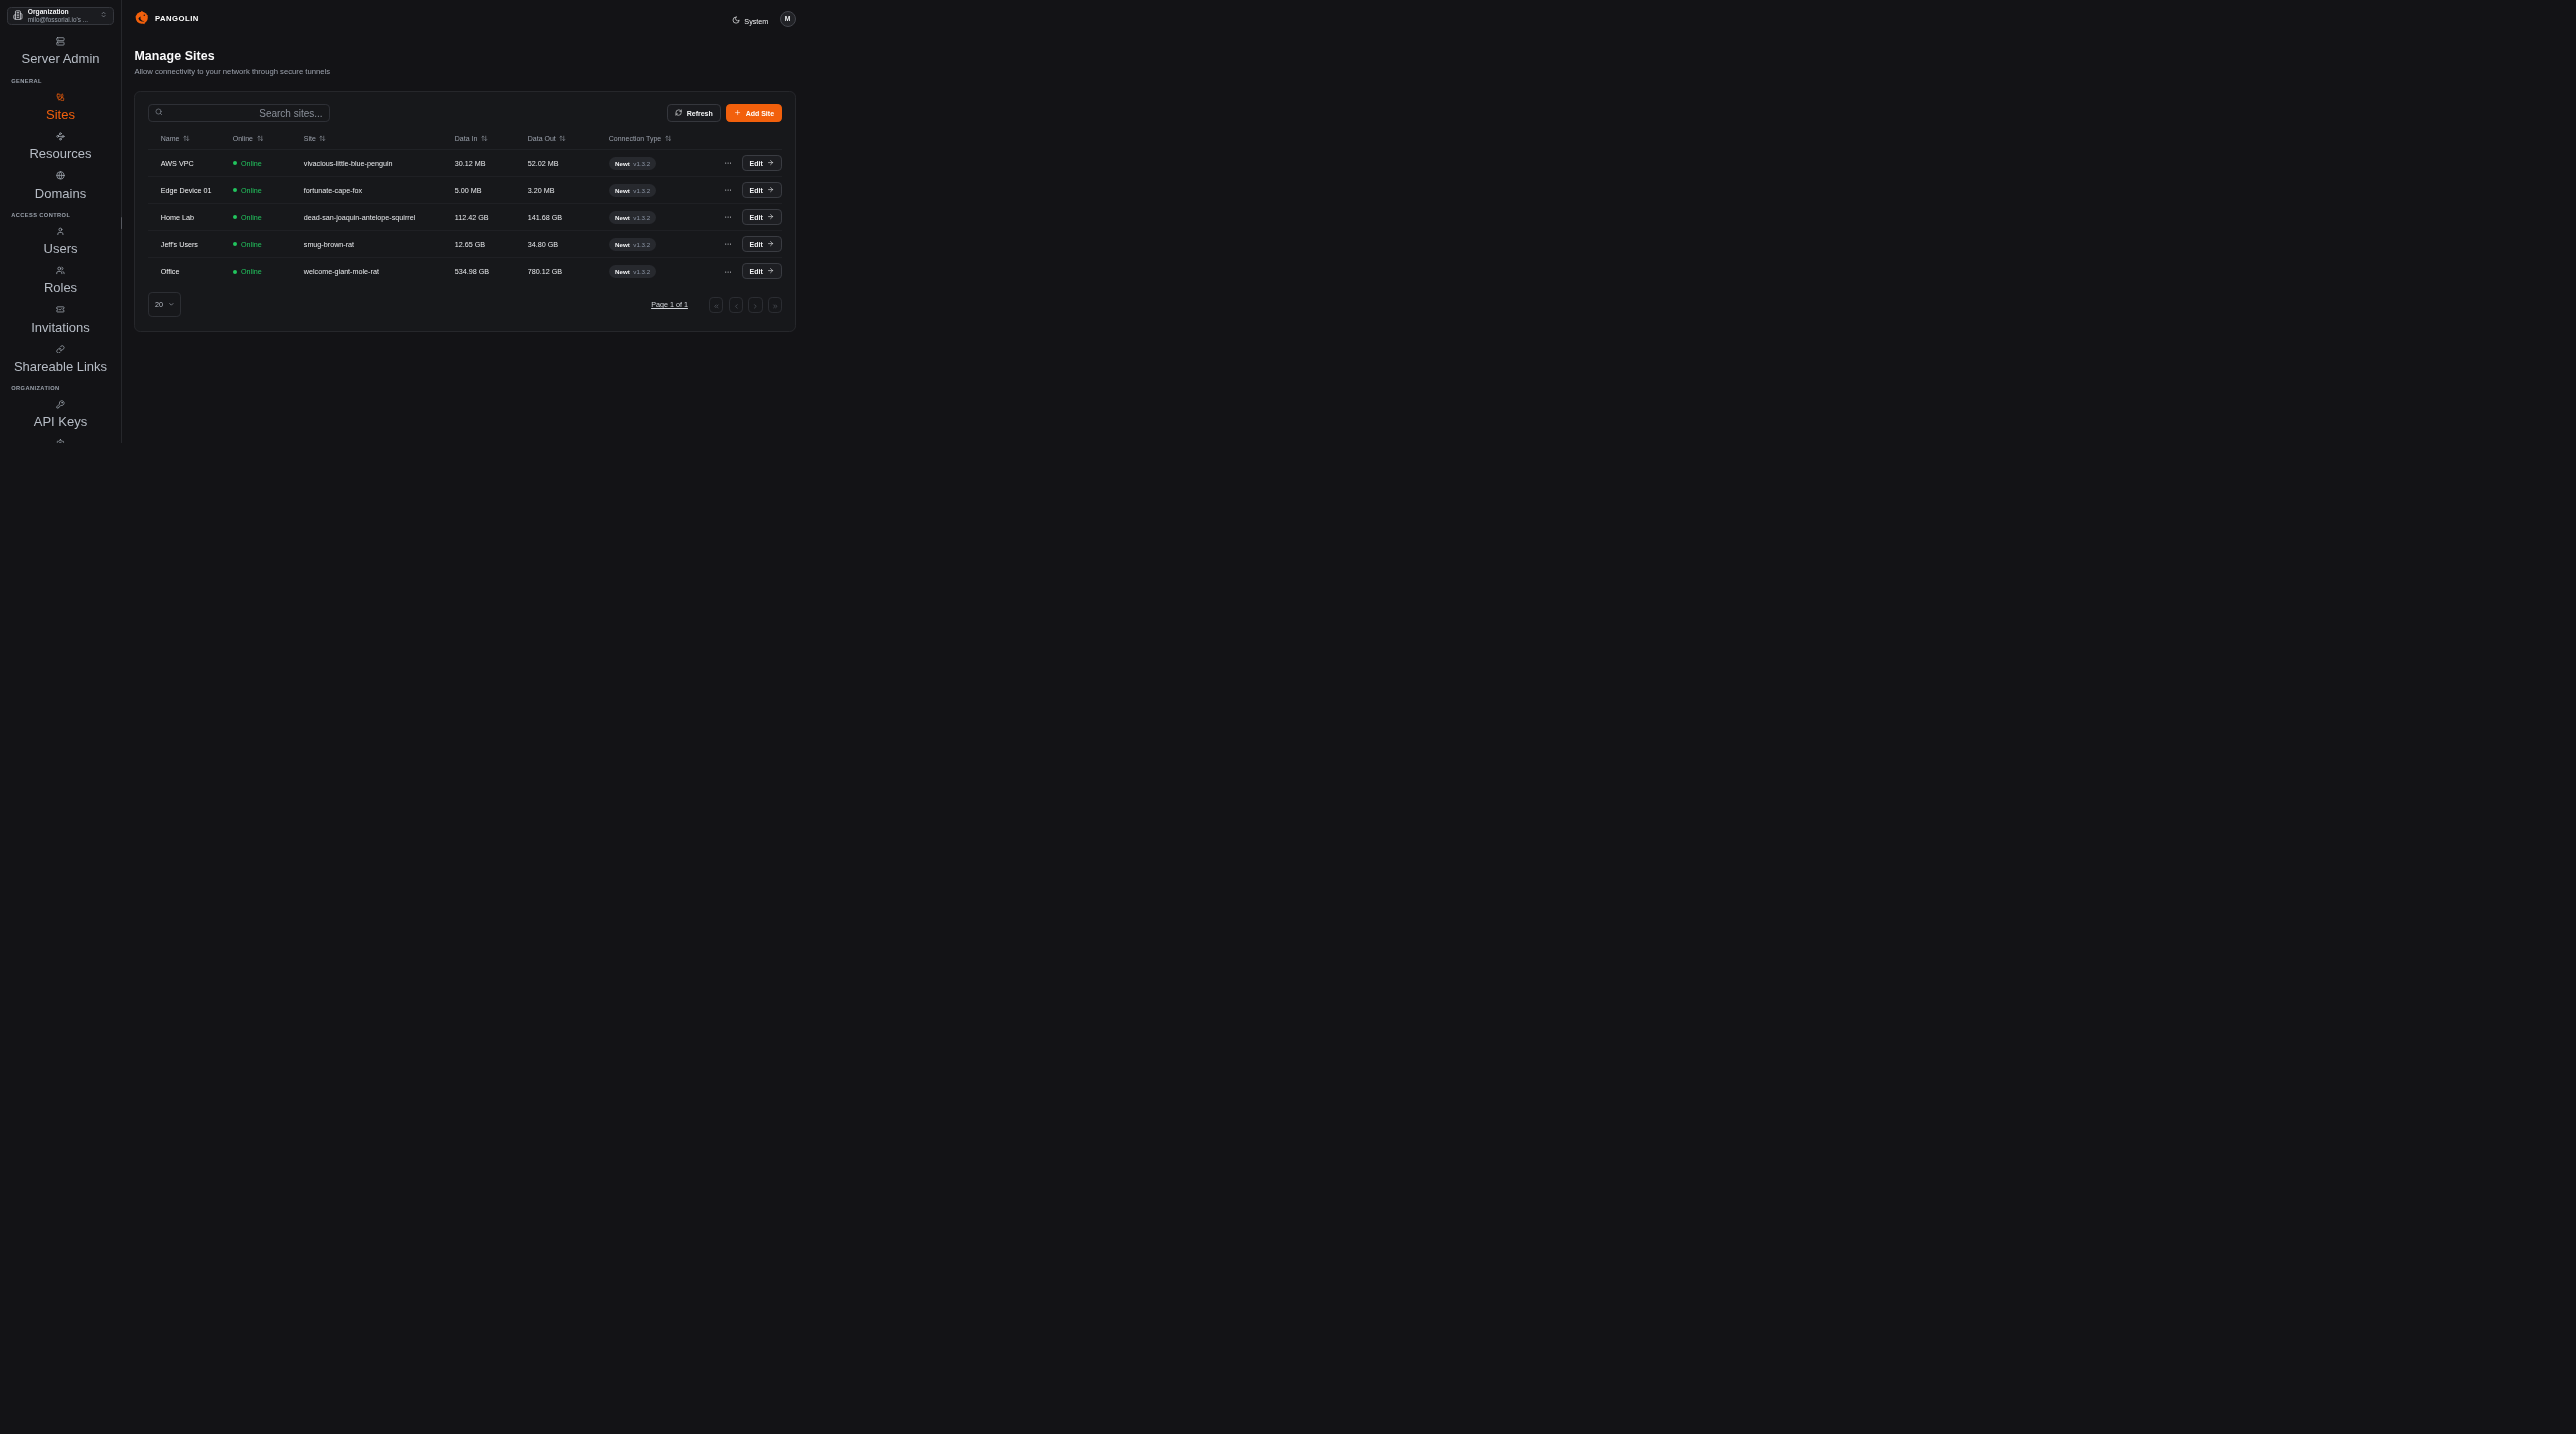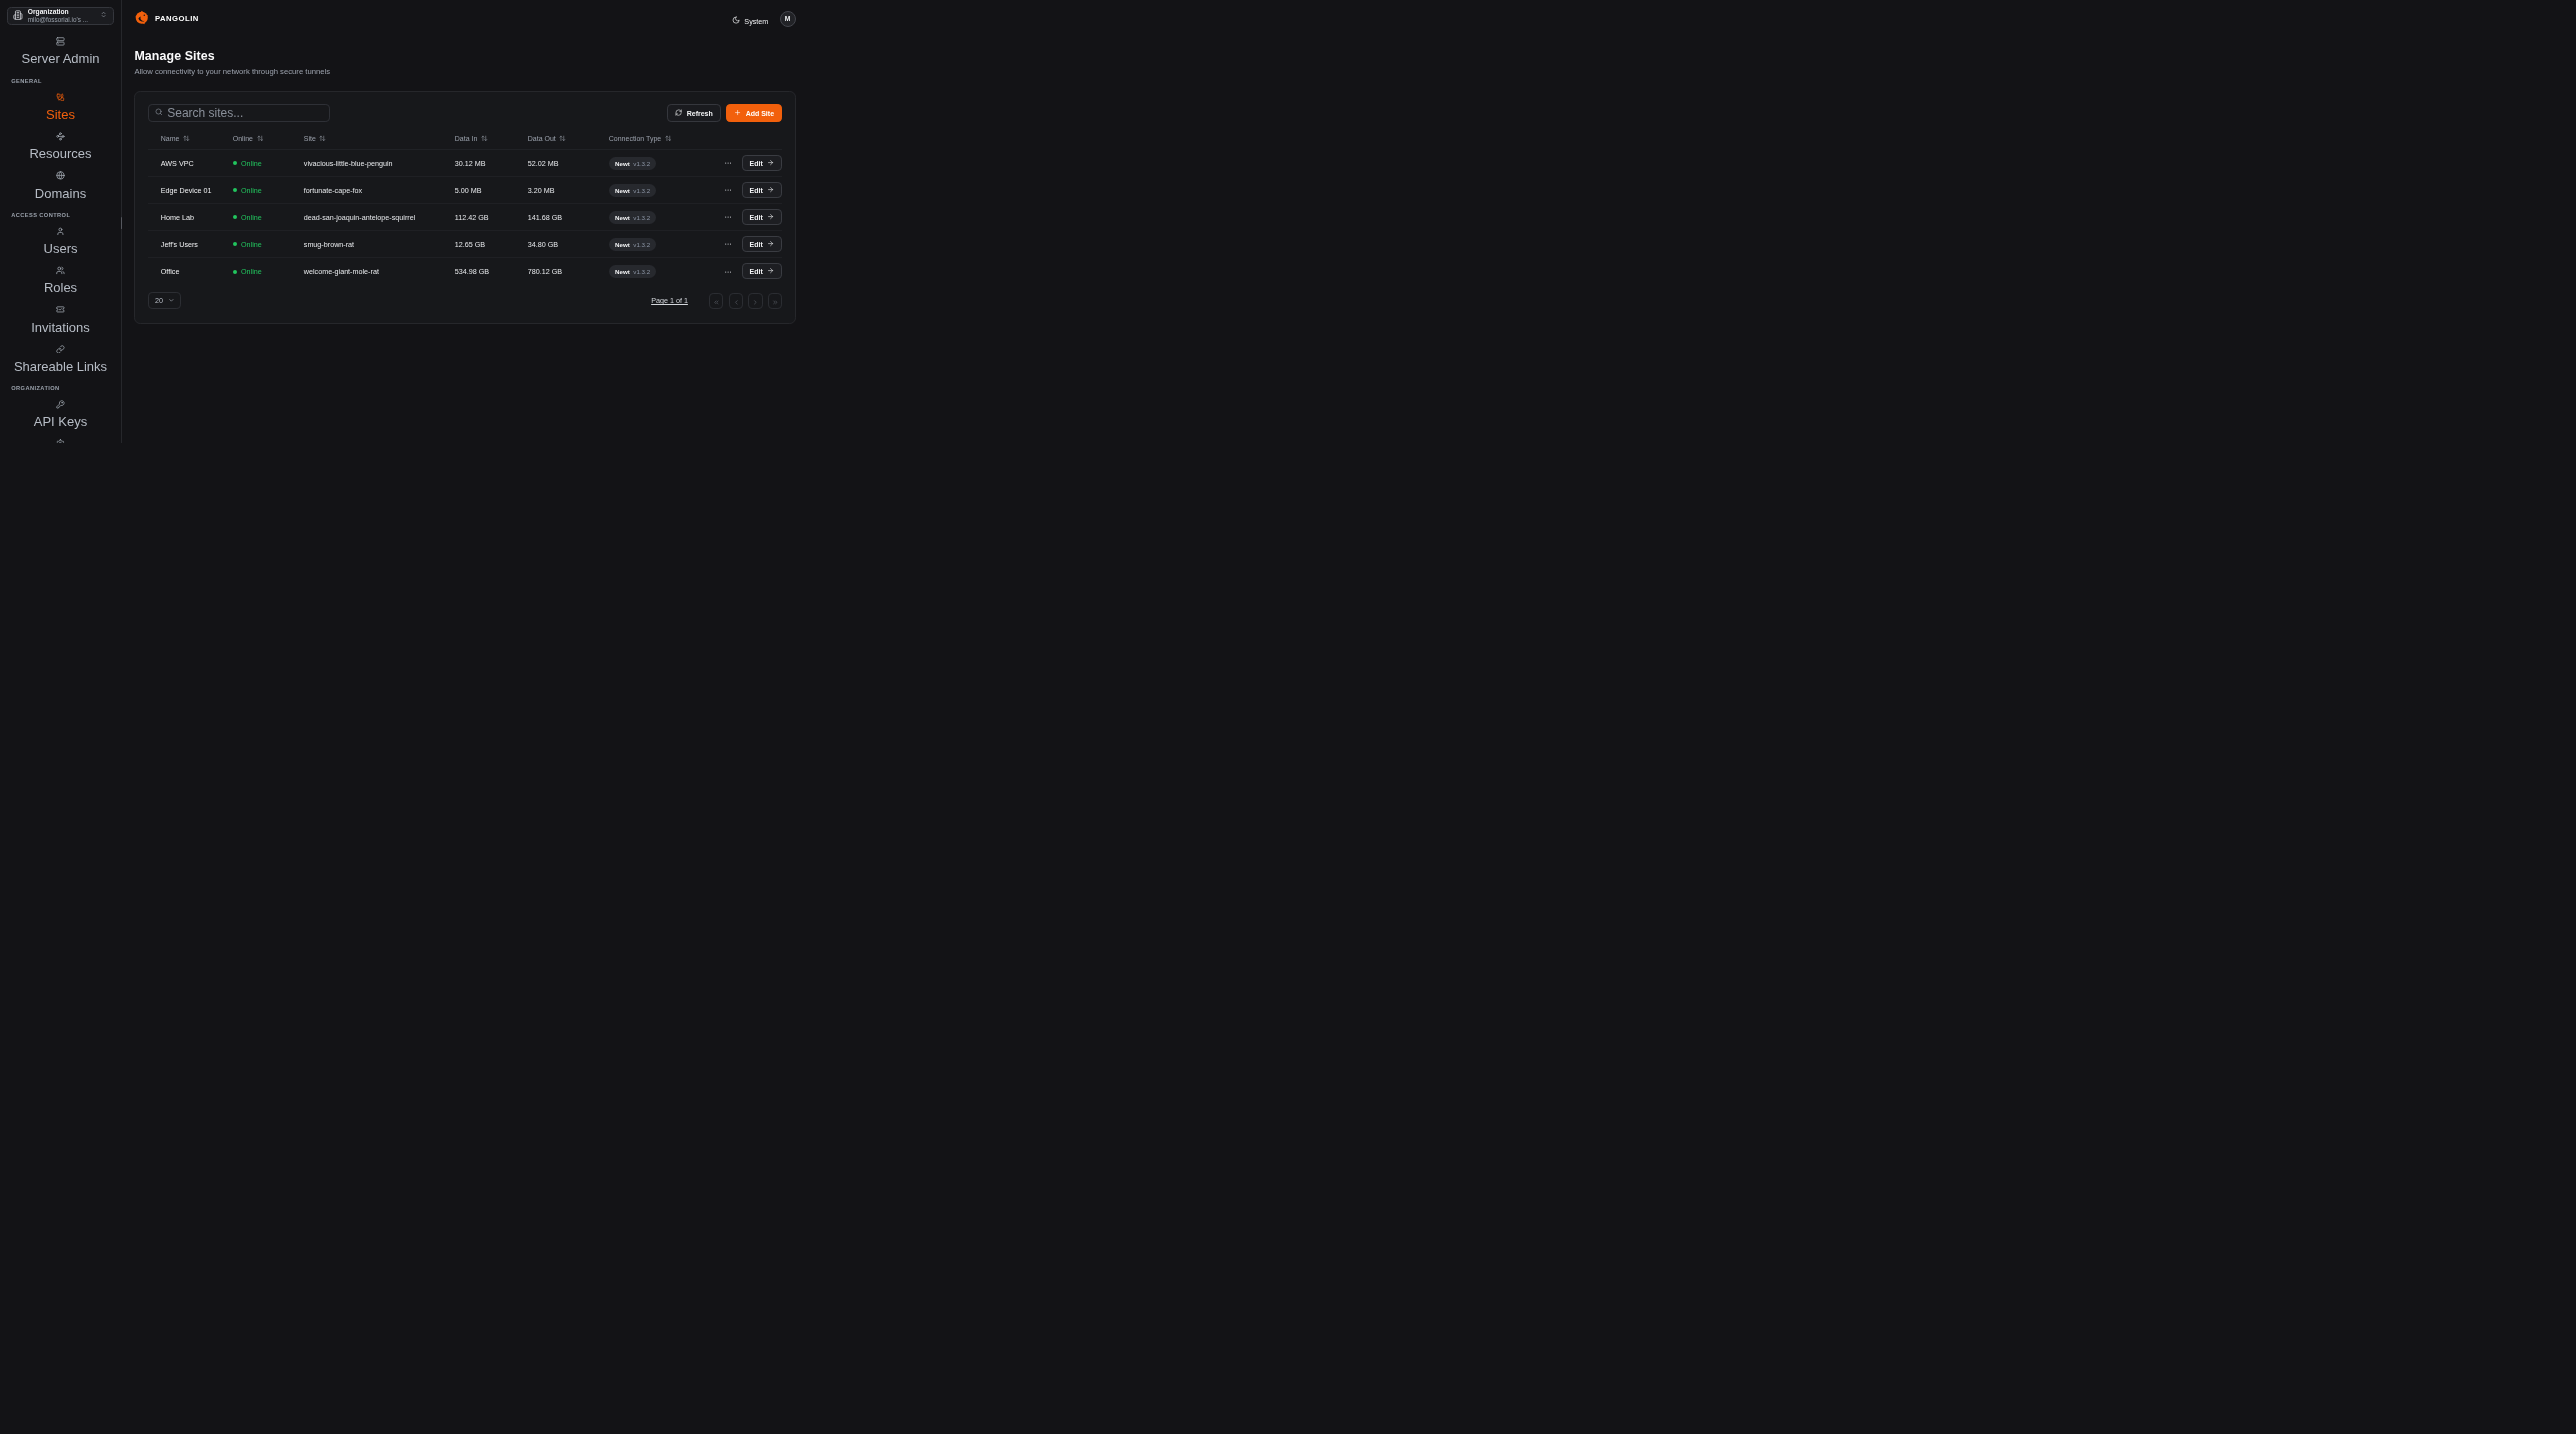--- a/index.html
+++ b/index.html
@@ -63,22 +63,23 @@
   .card {
     margin-top:15px; border:0.5px solid #26272b; border-radius:6.2px; background:#17181b;
     padding:12.4px 12.4px 13.4px;
   }
   .card-toolbar { display:flex; align-items:center; justify-content:space-between; margin-bottom:9.8px; }
   .search-box {
     width:182px; height:17.5px; border:0.5px solid #2e3036; border-radius:4.1px;
     display:flex; align-items:center; gap:4.6px; padding:0 6.2px; color:#8a909a;
   }
   .search-box input {
-    flex:1; background:transparent; border:none; outline:none; color:#e8eaed; font-size:12px;
+    flex:1; background:transparent; border:none; outline:none; color:#e8eaed; font-size:10px;
     font-family:"Liberation Sans", sans-serif;
+    text-align:right;
   }
   .search-box input::placeholder { color:#8a909a; }
   .toolbar-actions { display:flex; gap:5.2px; }
   .btn { display:inline-flex; align-items:center; gap:4.1px; height:17.5px; padding:0 7.2px; border-radius:4.1px;
          font-size:7px; font-weight:600; cursor:pointer; font-family:"Liberation Sans", sans-serif; }
   .btn-outline { border:0.5px solid #35373d; background:#1a1b1f; color:#f2f3f5; }
   .btn-primary { border:0.5px solid #f2600c; background:#f2600c; color:#fff; }
 
   table { width:100%; border-collapse:collapse; table-layout:fixed; }
   col.c1{width:85px} col.c2{width:71px} col.c3{width:151px} col.c4{width:73px} col.c5{width:81px} col.c6{width:122px}
@@ -96,21 +97,21 @@
   .conn-ver { font-size:6.2px; font-weight:500; color:#8d96a6; }
   .cell-actions { text-align:right; }
   .actions-wrap { display:flex; align-items:center; justify-content:flex-end; gap:7.7px; padding-right:0.5px; }
   .ellipsis-btn { background:none; border:none; color:#d6d9de; cursor:pointer; display:flex; padding:2.1px; }
   .edit-btn { height:16px; padding:0 6.7px; border-radius:4.1px; border:0.5px solid #3a3c42; background:#1d1e22;
               color:#f2f3f5; font-size:7px; font-weight:600; display:inline-flex; align-items:center; gap:4.1px; cursor:pointer;
               font-family:"Liberation Sans", sans-serif; }
 
   .card-footer { margin-top:7.7px; display:flex; align-items:center; justify-content:space-between; }
   .page-size {
-    height:17px; border:0.5px solid #2c2e33; border-radius:4.1px; background:transparent; color:#b9bec7;
+    height:25px; border:0.5px solid #2c2e33; border-radius:4.1px; background:transparent; color:#b9bec7;
     display:inline-flex; align-items:center; gap:4.6px; padding:0 6.2px; font-size:7.2px; cursor:pointer;
   }
   .pager { display:flex; align-items:center; }
   .pager-status { font-size:7.2px; color:#d3d6db; margin-right:16px;text-decoration:underline; }
   .pg-btn { width:14.4px; height:16.5px; border:0.5px solid #2b2d32; border-radius:4.1px; background:transparent;
             color:#666b74; display:inline-flex; align-items:center; justify-content:center; margin-left:5.2px; cursor:default; }
 </style>
 </head>
 <body>
 

